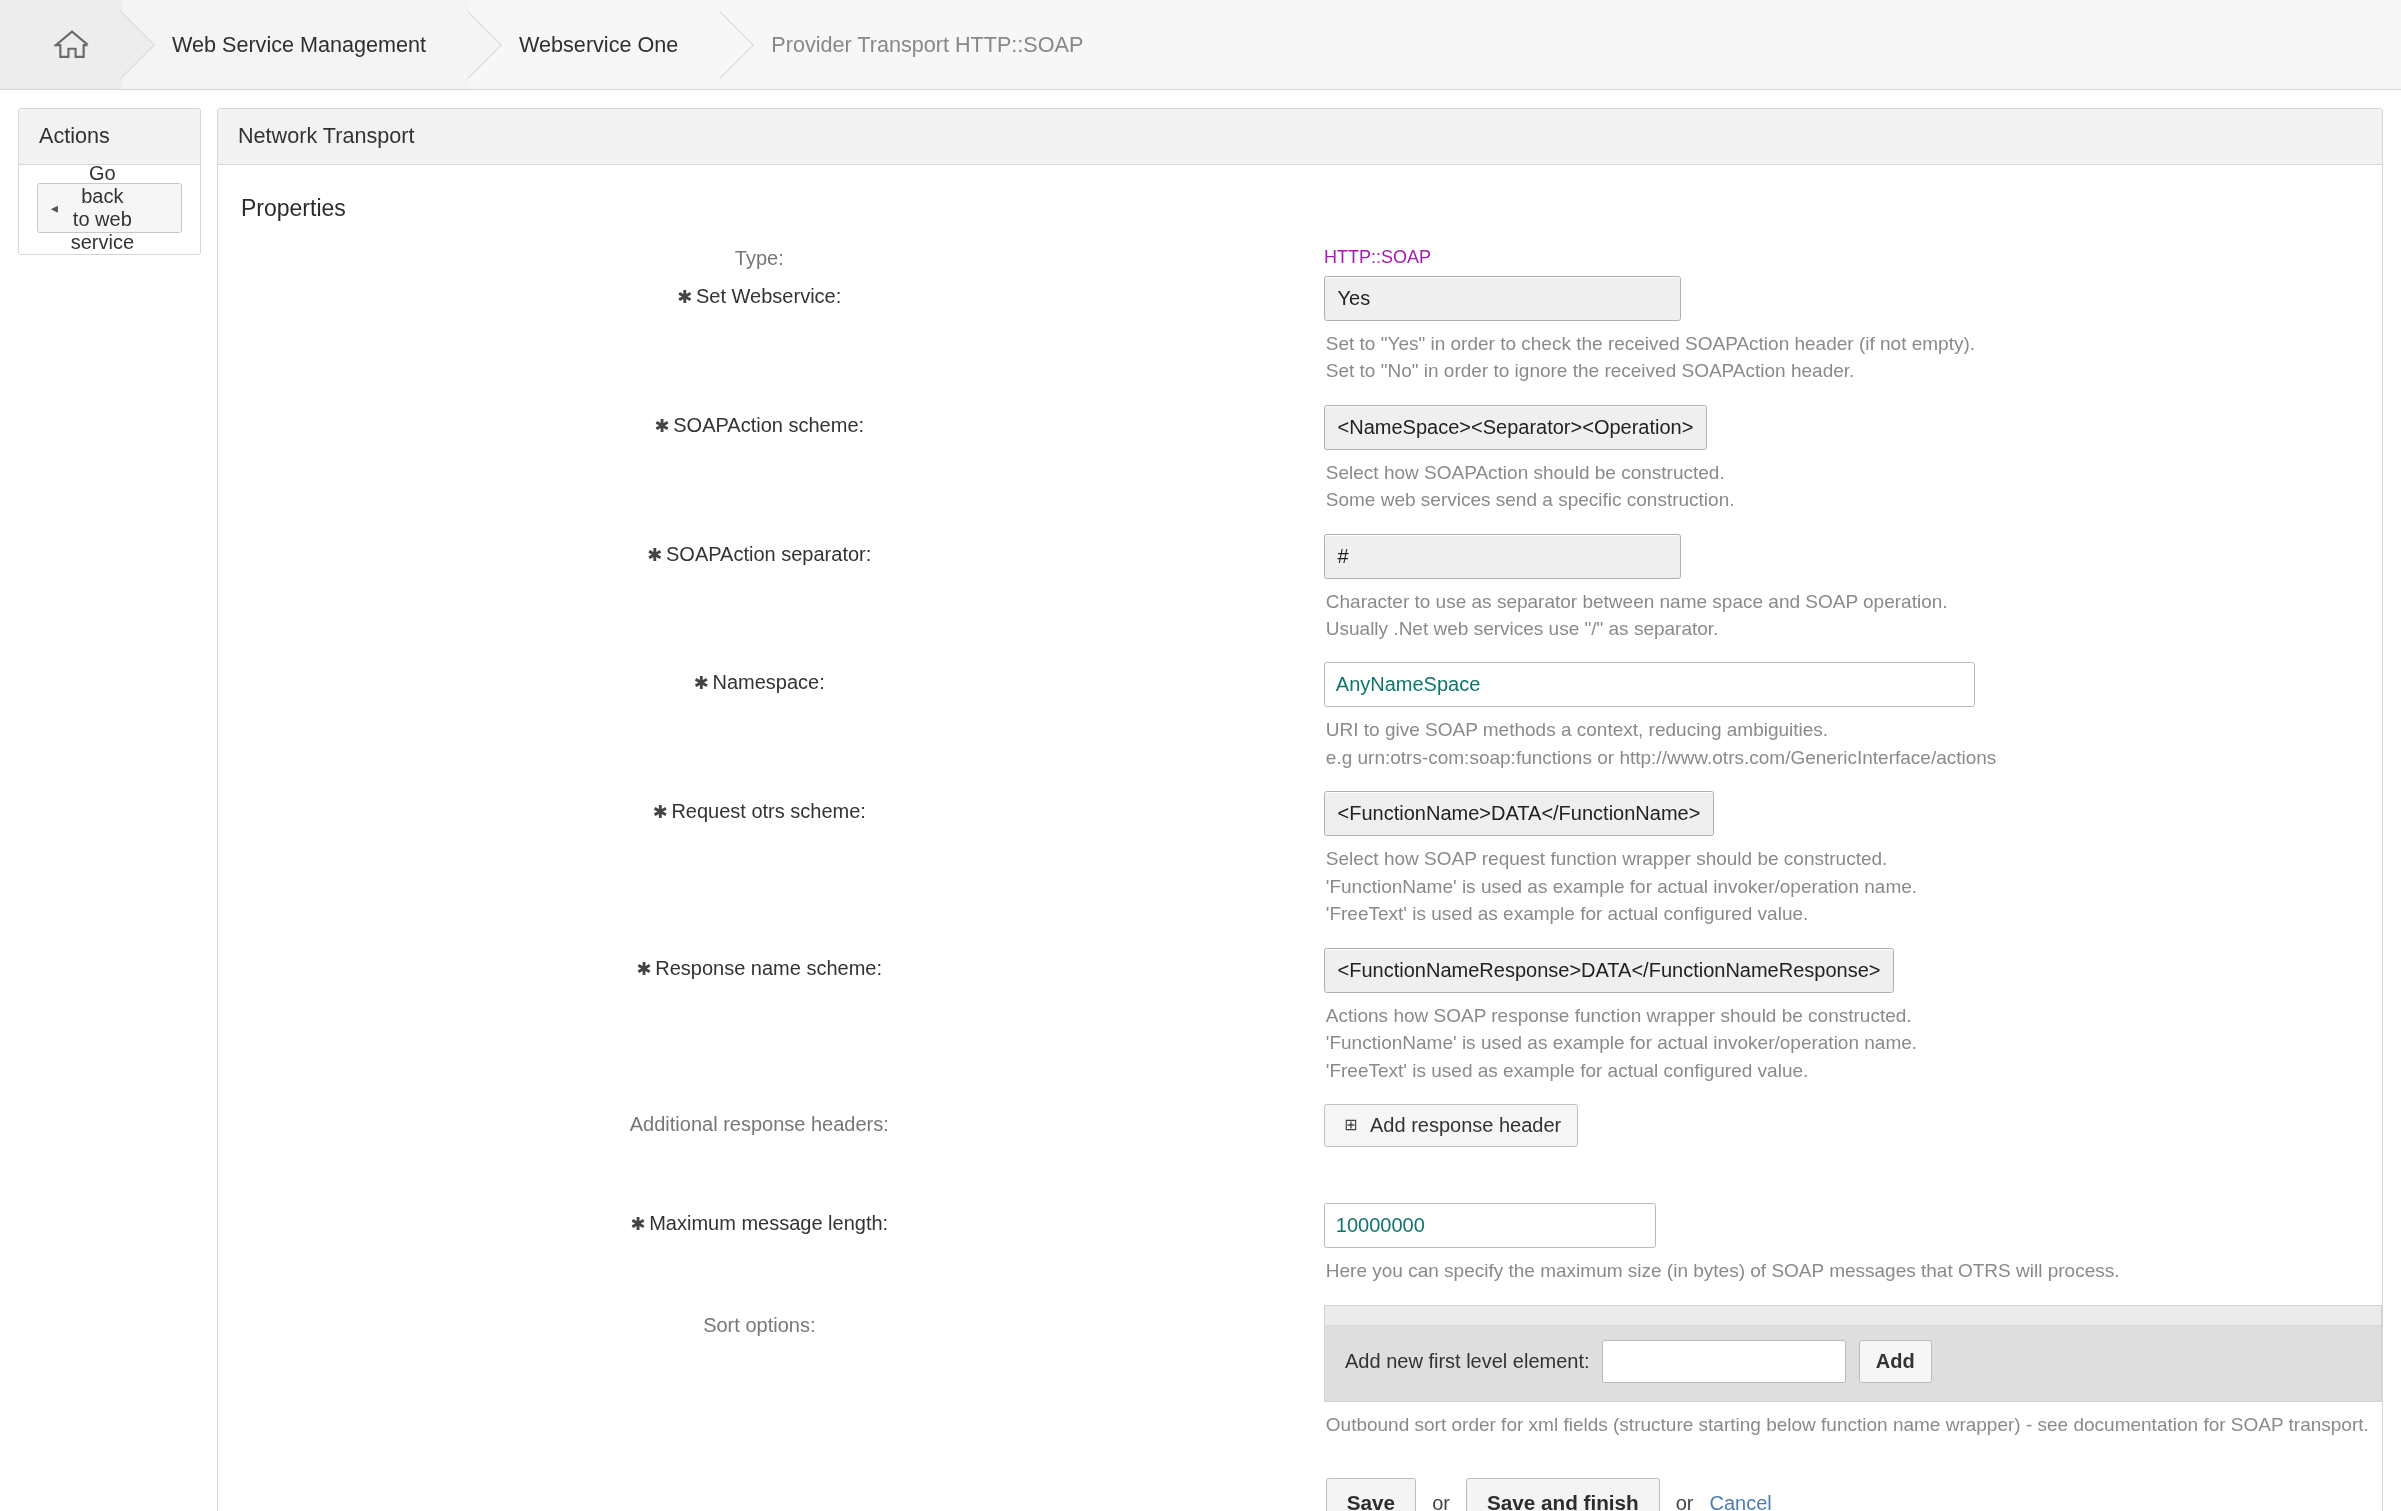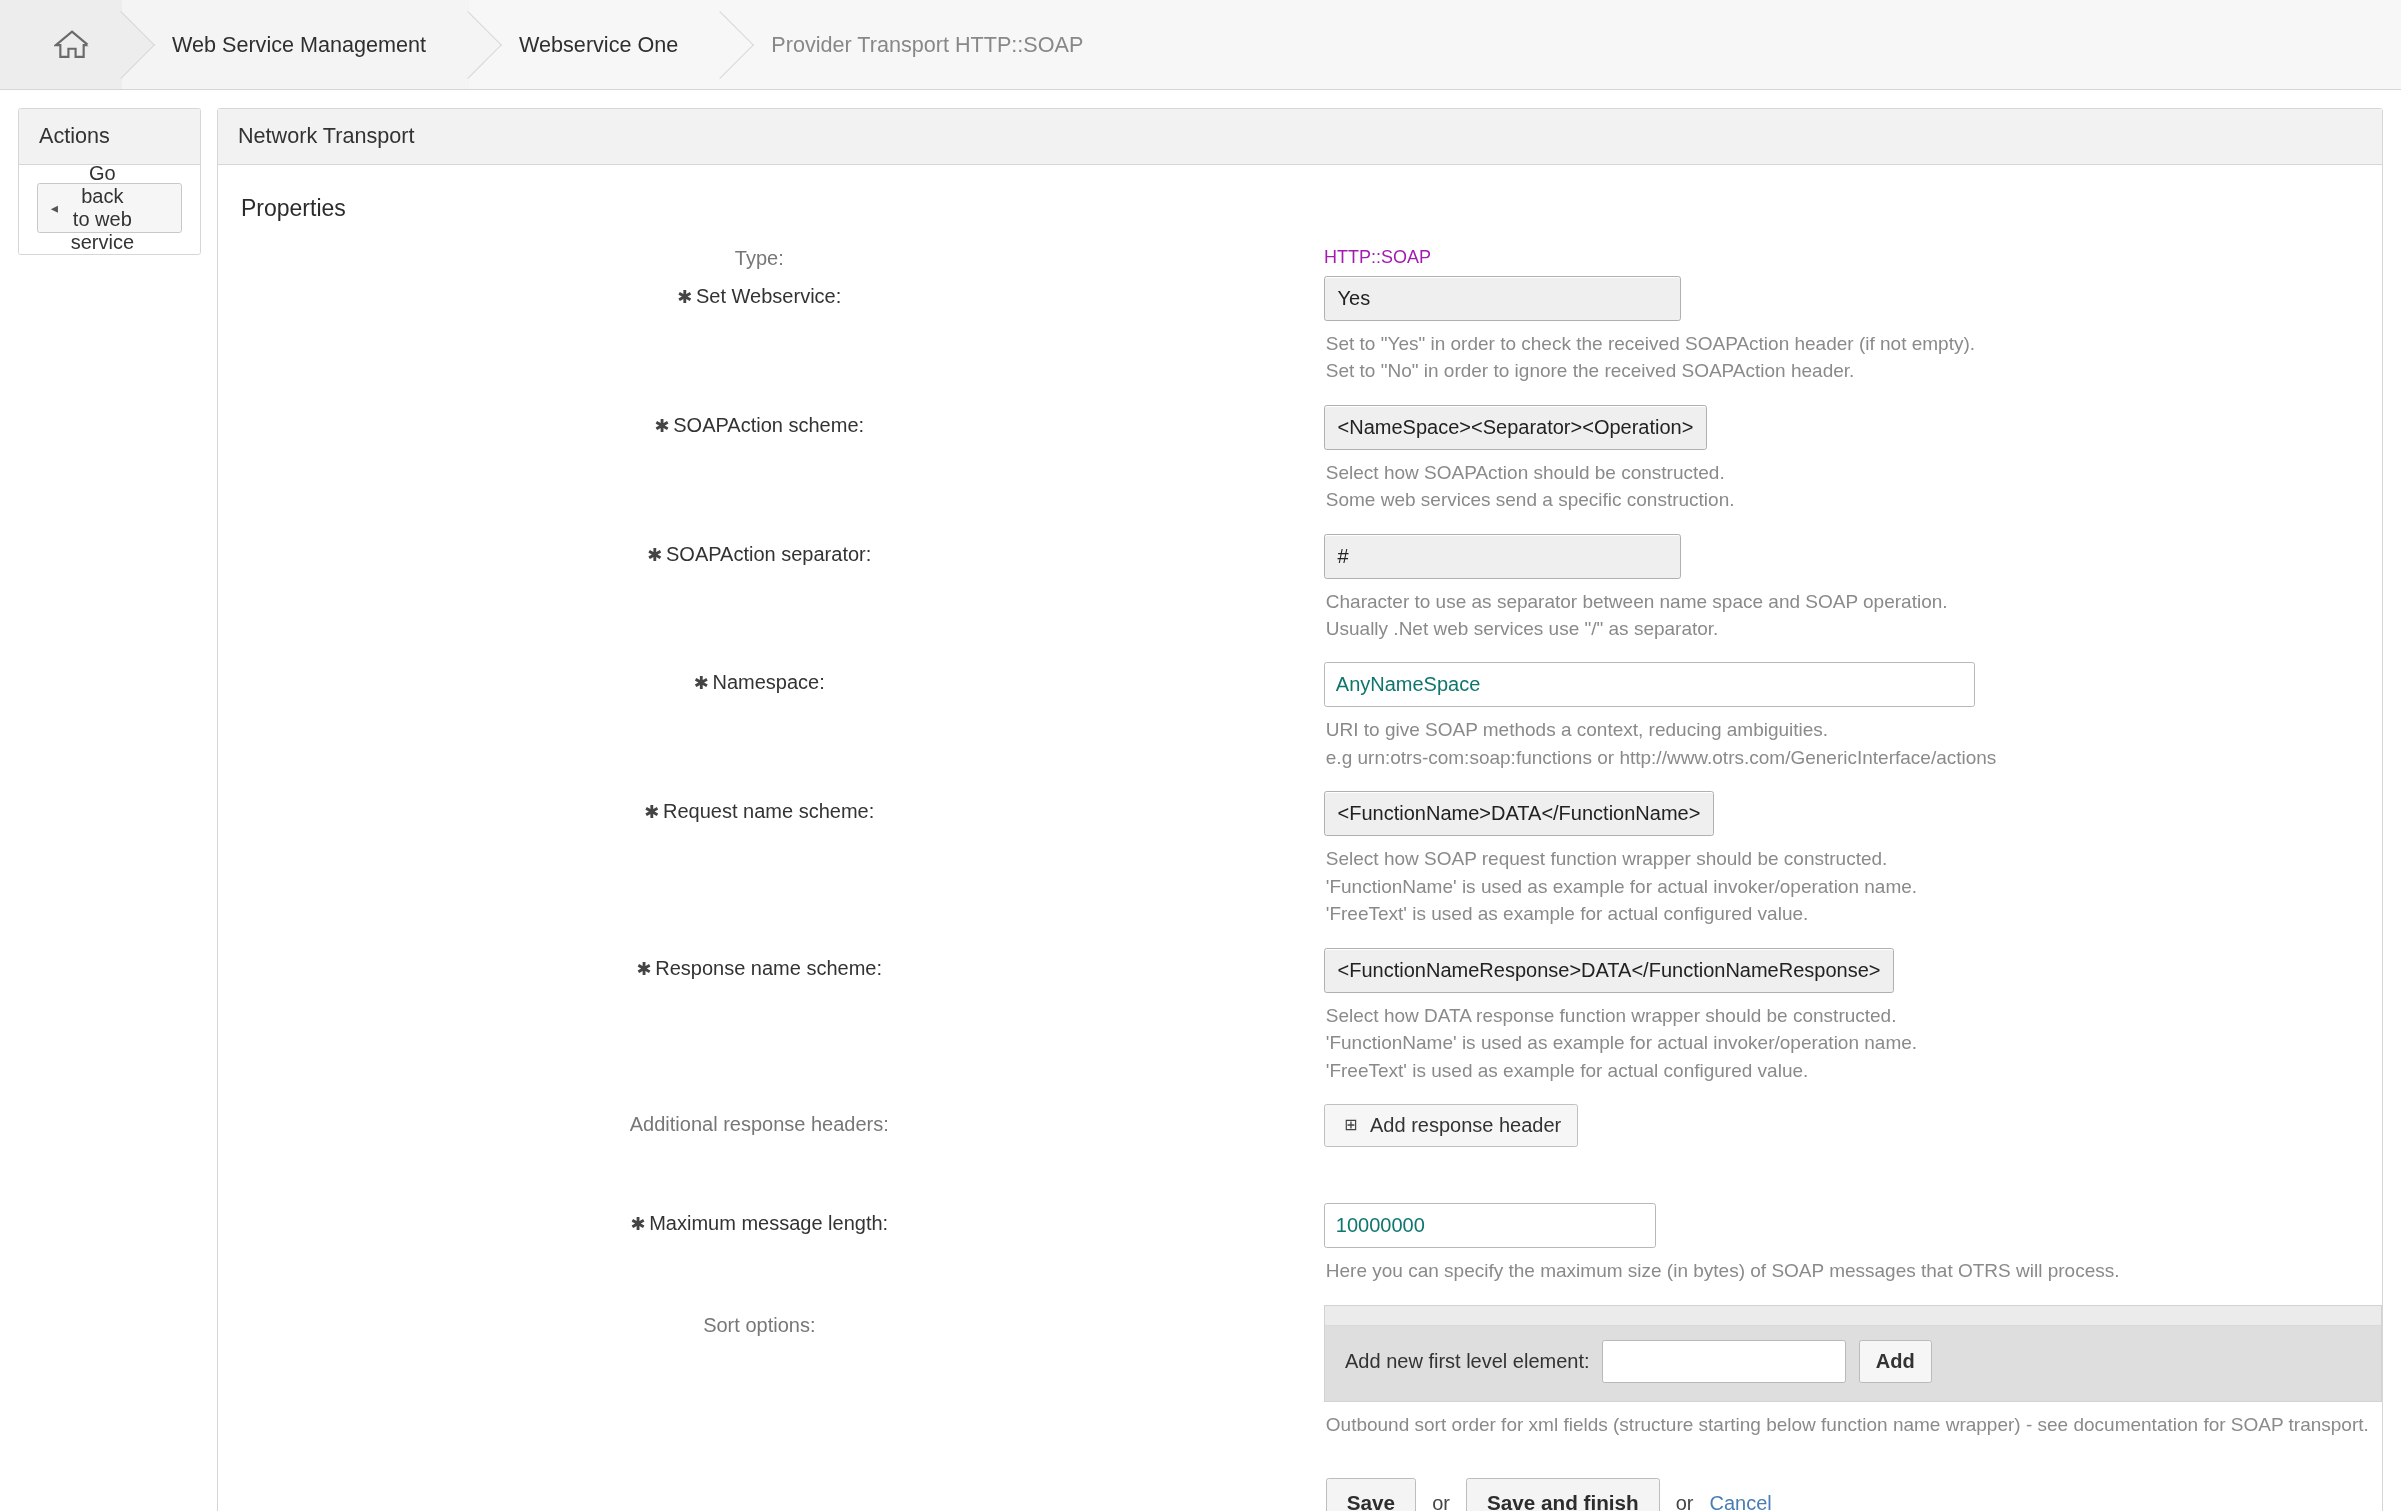--- a/index.html
+++ b/index.html
@@ -351,40 +351,40 @@
           <input type="text" class="input-w-md" value="AnyNameSpace" style="">
           <div class="hint">
             <div>URI to give SOAP methods a context, reducing ambiguities.</div>
             <div>e.g urn:otrs-com:soap:functions or http://www.otrs.com/GenericInterface/actions</div>
           </div>
         </div>
       </div>
 
       <div class="form-row">
         <div class="label-col">
-          <span class="star">✱</span><span>Request name scheme:</span>
+          <span class="star">✱</span><span>Request otrs scheme:</span>
         </div>
         <div class="field-col">
           <div class="select">&lt;FunctionName&gt;DATA&lt;/FunctionName&gt;</div>
           <div class="hint">
             <div>Select how SOAP request function wrapper should be constructed.</div>
             <div>'FunctionName' is used as example for actual invoker/operation name.</div>
             <div>'FreeText' is used as example for actual configured value.</div>
           </div>
         </div>
       </div>
 
       <div class="form-row">
         <div class="label-col">
           <span class="star">✱</span><span>Response name scheme:</span>
         </div>
         <div class="field-col">
           <div class="select">&lt;FunctionNameResponse&gt;DATA&lt;/FunctionNameResponse&gt;</div>
           <div class="hint">
-            <div>Select how DATA response function wrapper should be constructed.</div>
+            <div>Actions how SOAP response function wrapper should be constructed.</div>
             <div>'FunctionName' is used as example for actual invoker/operation name.</div>
             <div>'FreeText' is used as example for actual configured value.</div>
           </div>
         </div>
       </div>
 
       <div class="form-row">
         <div class="label-col muted">Additional response headers:</div>
         <div class="field-col">
           <div class="add-btn">

